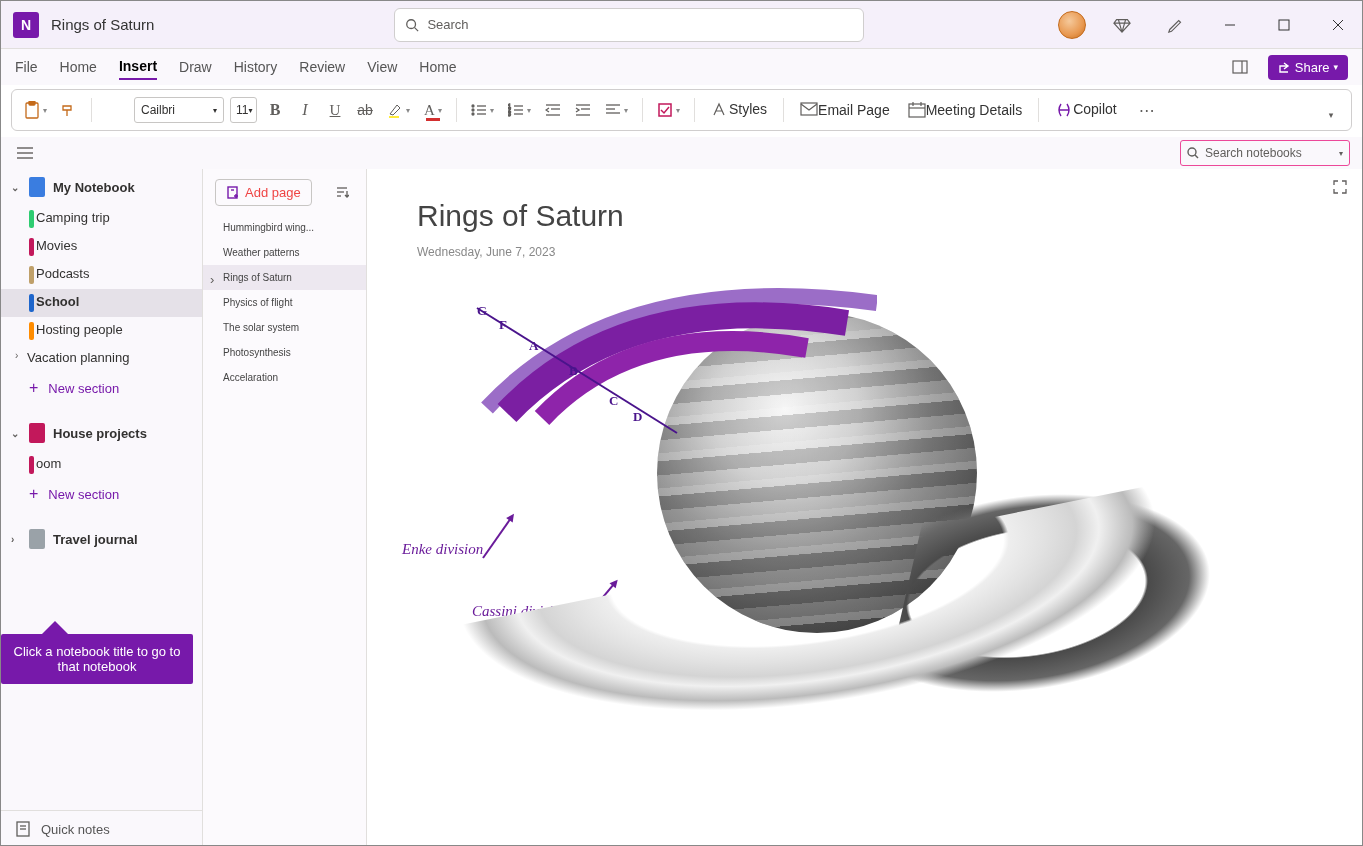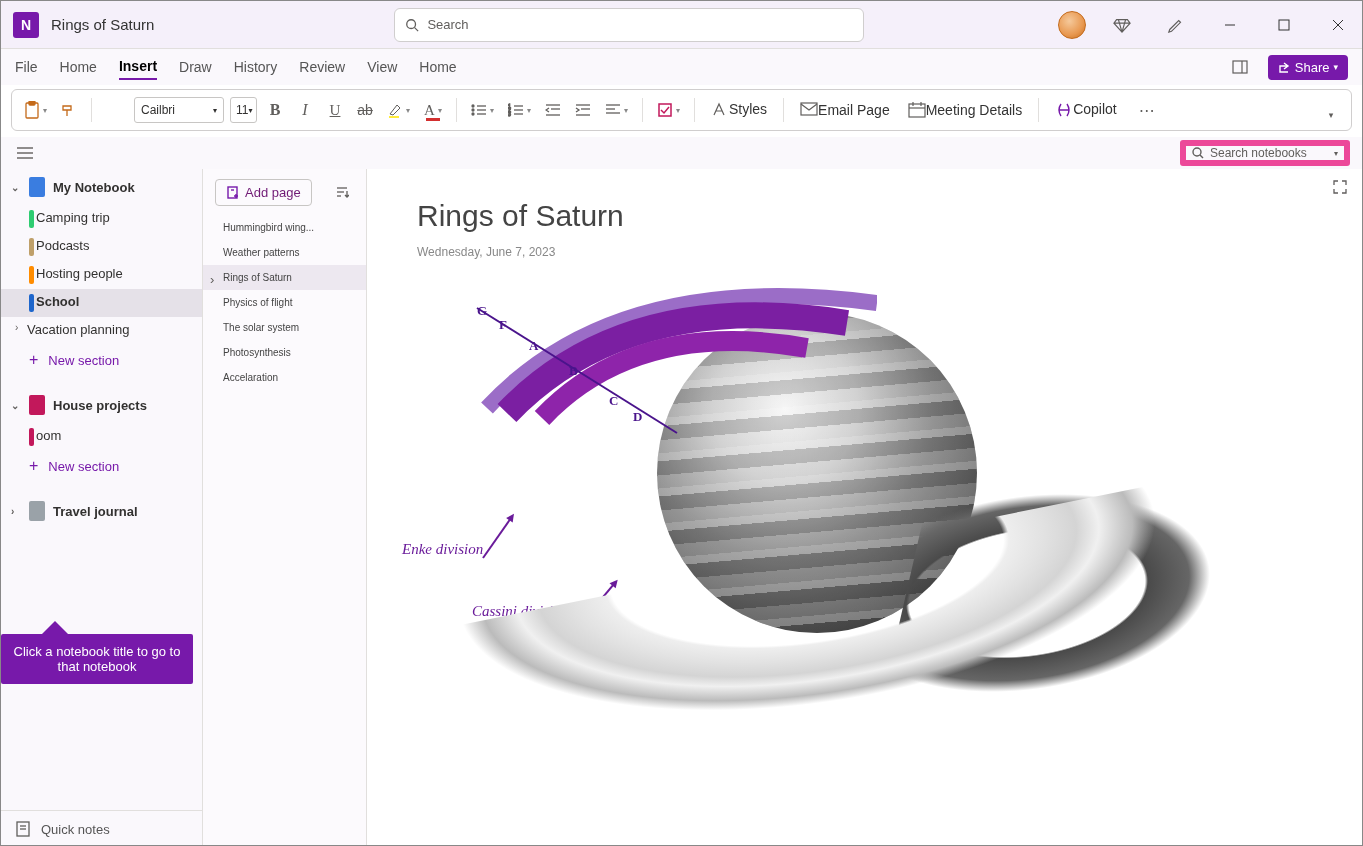--- a/index.html
+++ b/index.html
@@ -19,37 +19,37 @@
 .share-btn { background: #7719aa; color: #fff; border-radius: 4px; padding: 5px 10px; display: flex; align-items: center; gap: 4px; font-size: 13px; }
 .ribbon { height: 42px; margin: 4px 10px 6px 10px; border: 1px solid #d0cece; border-radius: 6px; display: flex; align-items: center; padding: 0 8px; gap: 6px; background: #fff; }
 .rbtn { height: 30px; min-width: 24px; display: flex; align-items: center; justify-content: center; padding: 0 4px; color: #605e5c; cursor: pointer; }
 .rbtn.split::after { content: "▾"; font-size: 8px; margin-left: 3px; color: #888; }
 .rdiv { width: 1px; height: 24px; background: #e1dfdd; margin: 0 4px; }
 .font-select { width: 90px; height: 26px; border: 1px solid #c8c6c4; border-radius: 3px; font-size: 12px; padding: 0 6px; display: flex; align-items: center; justify-content: space-between; margin-left: 32px; }
 .size-select { width: 27px; height: 26px; border: 1px solid #c8c6c4; border-radius: 3px; font-size: 12px; padding: 0 5px; display: flex; align-items: center; justify-content: space-between; }
 .rbtn-text { display: flex; align-items: flex-start; font-size: 14px; color: #333; padding: 0 6px; }
 .secondary-bar { height: 32px; display: flex; align-items: center; padding: 0 12px; background: #faf8fc; }
 .secondary-bar .right { margin-left: auto; display: flex; align-items: center; }
-.search-notebooks { width: 170px; height: 26px; border: 6px solid #ec4899; border-radius: 3px; display: flex; align-items: center; padding: 0 6px; font-size: 12px; color: #605e5c; }
+.search-notebooks { width: 170px; height: 26px; border: 1px solid #ec4899; border-radius: 3px; display: flex; align-items: center; padding: 0 6px; font-size: 12px; color: #605e5c; }
 .main { display: flex; height: calc(846px - 48px - 36px - 52px - 32px); }
 .sidebar { width: 202px; background: #faf8fc; border-right: 1px solid #e1dfdd; display: flex; flex-direction: column; position: relative; }
 .nb-header { display: flex; align-items: center; padding: 8px 10px; gap: 8px; font-weight: 600; cursor: pointer; }
 .chev { font-size: 10px; color: #605e5c; width: 10px; }
 .nb-icon { width: 16px; height: 20px; border-radius: 2px; }
 .section { display: flex; align-items: flex-start; padding: 5px 10px 5px 28px; gap: 2px; cursor: pointer; height: 28px; }
 .section.selected { background: #e5e1e8; font-weight: 600; }
 .sec-tab { width: 5px; height: 18px; border-radius: 2px; }
 .new-section { display: flex; align-items: center; padding: 6px 10px 6px 28px; gap: 10px; color: #7719aa; cursor: pointer; }
 .new-section .plus { font-size: 16px; }
 .tooltip-arrow { position: absolute; left: 40px; top: 452px; width: 0; height: 0; border-left: 14px solid transparent; border-right: 14px solid transparent; border-bottom: 14px solid #7719aa; }
 .tooltip { position: absolute; left: 0; top: 465px; width: 192px; background: #7719aa; color: #fff; padding: 10px; font-size: 13px; text-align: center; border-radius: 2px; }
 .sidebar-footer { margin-top: auto; border-top: 1px solid #e1dfdd; padding: 10px 14px; display: flex; align-items: center; gap: 10px; color: #555; }
 .pagelist { width: 164px; background: #fcfafd; border-right: 1px solid #e1dfdd; padding: 8px 0; }
 .add-page-row { display: flex; align-items: center; justify-content: space-between; padding: 0 12px 8px 12px; }
-.add-page { border: 1px solid #c8c6c4; border-radius: 4px; padding: 5px 10px; color: #701a75; display: flex; align-items: center; gap: 6px; font-size: 13px; }
+.add-page { border: 1px solid #c8c6c4; border-radius: 4px; padding: 5px 10px; color: #ef4444; display: flex; align-items: center; gap: 6px; font-size: 13px; }
 .page-item { padding: 7px 12px 7px 20px; font-size: 10px; color: #444; cursor: pointer; white-space: nowrap; overflow: hidden; text-overflow: ellipsis; }
 .page-item.selected { background: #ede8f0; font-weight: 400; position: relative; }
 .page-item.selected::before { content: "›"; position: absolute; left: 7px; font-size: 13px; color: #605e5c; }
 .editor { flex: 1; background: #fff; position: relative; padding: 30px 50px; overflow: hidden; }
 .page-title { font-size: 30px; font-weight: 400; color: #444; margin-bottom: 12px; }
 .page-date { font-size: 12px; color: #888; margin-bottom: 24px; }
 .fullscreen-icon { position: absolute; top: 10px; right: 14px; color: #605e5c; }
 .canvas { position: relative; width: 800px; height: 450px; }
 .planet { position: absolute; left: 240px; top: 30px; width: 320px; height: 320px; border-radius: 50%; background: radial-gradient(circle at 40% 30%, #f5f5f5 0%, #ccc 25%, #888 50%, #555 75%, #222 100%); overflow: hidden; }
 .planet::before { content: ""; position: absolute; inset: 0; background: repeating-linear-gradient(175deg, rgba(255,255,255,0.25) 0 8px, rgba(0,0,0,0.15) 8px 22px, rgba(255,255,255,0.1) 22px 35px); border-radius: 50%; }
@@ -280,30 +280,34 @@
         <div class="nb-header">
           <span class="chev">⌄</span>
           <div class="nb-icon" style="background:#3a7de0"></div>
           <span>My Notebook</span>
         </div>
         <div class="section">
           <div class="sec-tab" style="background:#2ecc71"></div>
           <span>Camping trip</span>
         </div>
         <div class="section">
+          <div class="sec-tab" style="background:#c2185b"></div>
+          <span>Movies</span>
+        </div>
+        <div class="section">
           <div class="sec-tab" style="background:#bfa06a"></div>
           <span>Podcasts</span>
-        </div>
-        <div class="section">
-          <div class="sec-tab" style="background:#ff8c00"></div>
-          <span>Hosting people</span>
         </div>
         <div class="section selected">
           <div class="sec-tab" style="background:#1e66cc"></div>
           <span>School</span>
+        </div>
+        <div class="section">
+          <div class="sec-tab" style="background:#ff8c00"></div>
+          <span>Hosting people</span>
         </div>
         <div class="section">
           <span class="chev" style="margin-left:-14px">›</span>
           <span>Vacation planning</span>
         </div>
         <div class="new-section">
           <span class="plus">+</span>
           <span>New section</span>
         </div>
         <div style="height: 12px;"></div>

